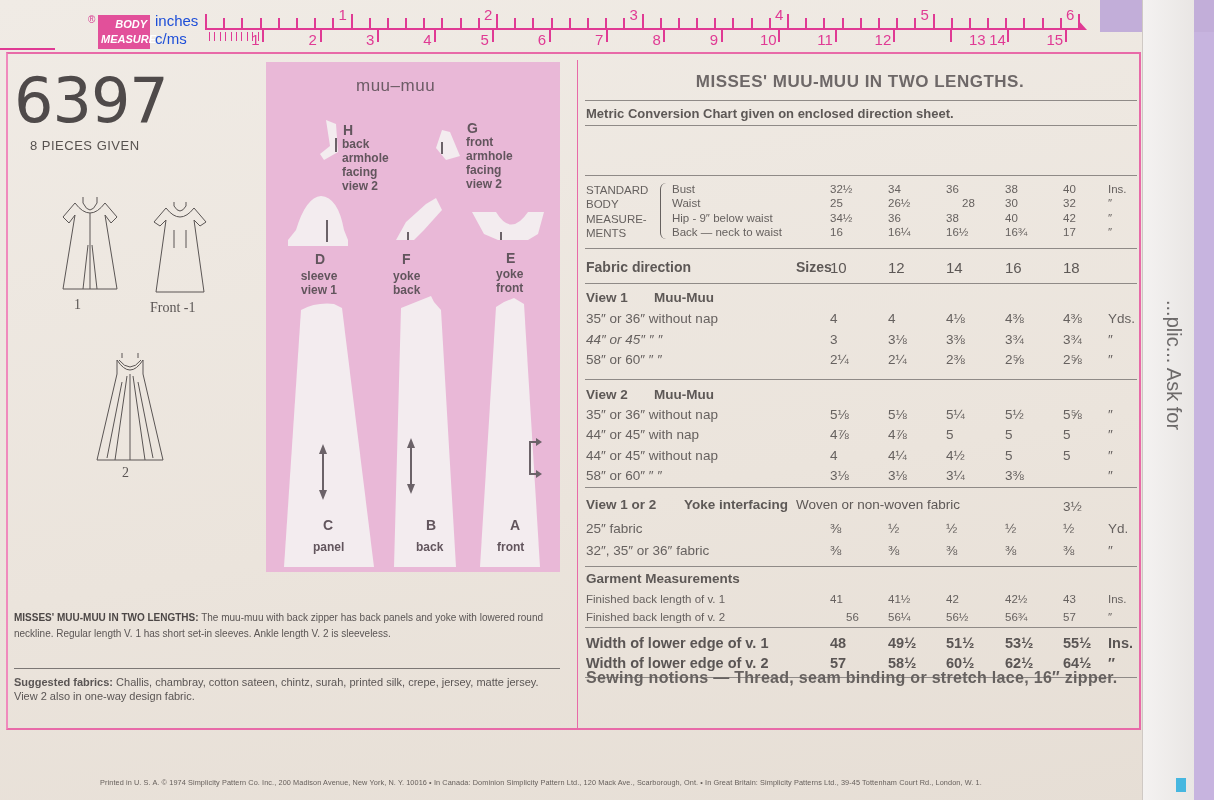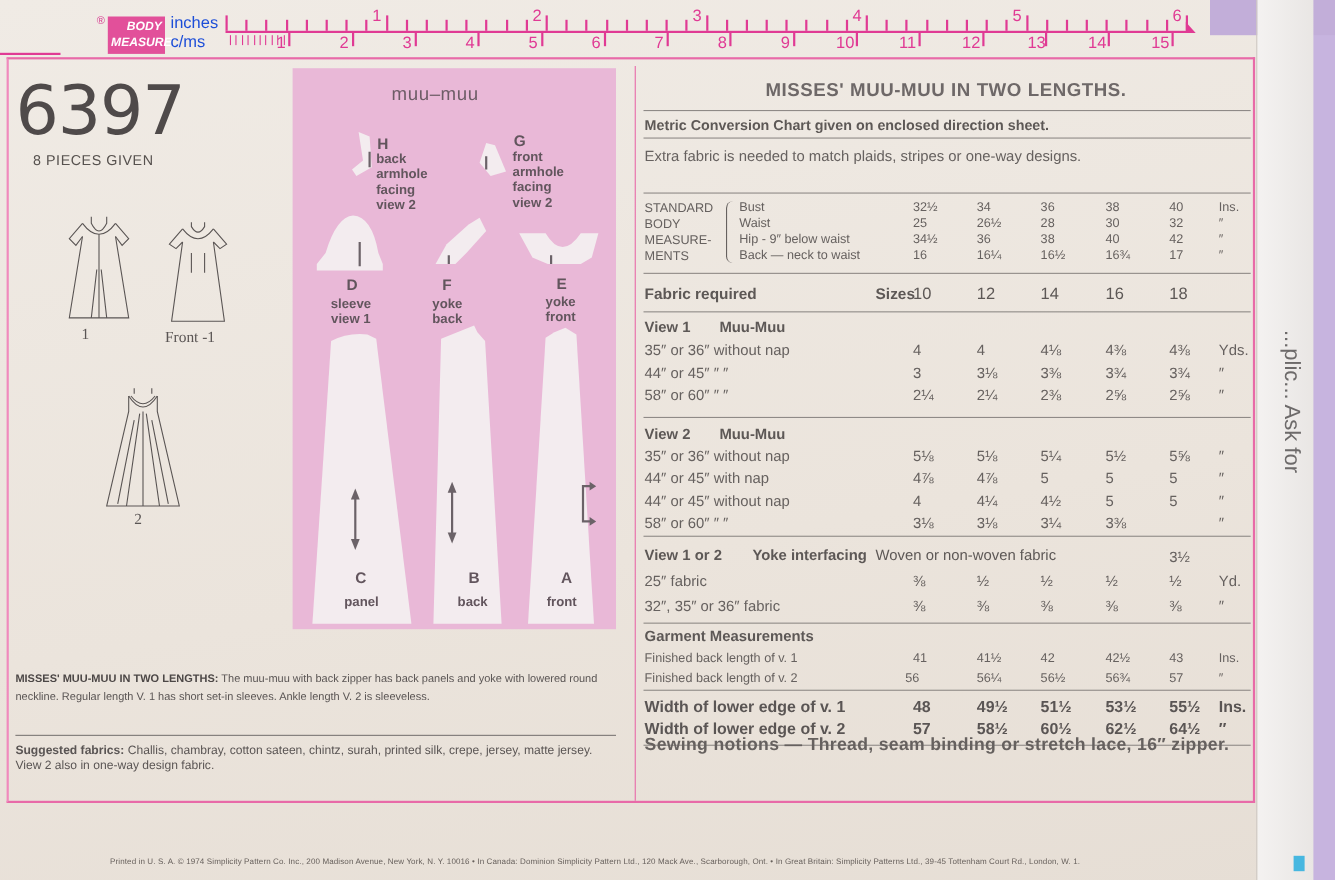--- a/index.html
+++ b/index.html
@@ -202,21 +202,21 @@
     <span class="lbl-cm" style="left: 582.4px;">8</span>
     <div class="tick tick-cm" style="left: 650.7px;"></div>
     <span class="lbl-cm" style="left: 639.7px;">9</span>
     <div class="tick tick-cm" style="left: 708px;"></div>
     <span class="lbl-cm" style="left: 690px;">10</span>
     <div class="tick tick-cm" style="left: 765.3px;"></div>
     <span class="lbl-cm" style="left: 747.3px;">11</span>
     <div class="tick tick-cm" style="left: 822.6px;"></div>
     <span class="lbl-cm" style="left: 804.6px;">12</span>
     <div class="tick tick-cm" style="left: 879.9px;"></div>
-    <span class="lbl-cm" style="left: 864px;">13</span>
+    <span class="lbl-cm" style="left: 899px;">13</span>
     <div class="tick tick-cm" style="left: 937.2px;"></div>
     <span class="lbl-cm" style="left: 919.2px;">14</span>
     <div class="tick tick-cm" style="left: 994.5px;"></div>
     <span class="lbl-cm" style="left: 976.5px;">15</span>
   </div>
 <div class="pink-rule"></div>
 
 <div class="frame"></div>
 <div class="vline"></div>
 
@@ -345,21 +345,20 @@
 <div class="desc-rule"></div>
 <div class="suggest">
   <b>Suggested fabrics:</b><span> Challis, chambray, cotton sateen, chintz, surah, printed silk, crepe, jersey, matte jersey. View 2 also in one-way design fabric.</span>
 </div>
 
 <div class="title">MISSES' MUU-MUU IN TWO LENGTHS.</div>
 <div class="hrule" style="top:100px"></div>
 <div class="metric">Metric Conversion Chart given on enclosed direction sheet.</div>
 <div class="hrule" style="top:125px"></div>
 <div class="extra">
-  <div>Extra fabric is needed to match plaids, stripes or one-way designs.</div>
 </div>
 <div class="hrule" style="top:175px"></div>
 
 <div class="std-left">
   <div>STANDARD</div>
   <div>BODY</div>
   <div>MEASURE-</div>
   <div>MENTS</div>
 </div>
 <div class="std-brace"></div>
@@ -371,21 +370,21 @@
       <span class="cell" style="left: 302px;">34</span>
       <span class="cell" style="left: 360px;">36</span>
       <span class="cell" style="left: 419px;">38</span>
       <span class="cell" style="left: 477px;">40</span>
       <span class="cell" style="left: 522px;">Ins.</span>
     </div>
     <div class="row small" style="top: 197.3px;">
       <span class="cell" style="left: 86px;">Waist</span>
       <span class="cell" style="left: 244px;">25</span>
       <span class="cell" style="left: 302px;">26½</span>
-      <span class="cell" style="left: 360px; text-align: right;">28</span>
+      <span class="cell" style="left: 376px; text-align: right;">28</span>
       <span class="cell" style="left: 419px;">30</span>
       <span class="cell" style="left: 477px;">32</span>
       <span class="cell" style="left: 522px;">″</span>
     </div>
     <div class="row small" style="top: 211.6px;">
       <span class="cell" style="left: 86px;">Hip - 9″ below waist</span>
       <span class="cell" style="left: 244px;">34½</span>
       <span class="cell" style="left: 302px;">36</span>
       <span class="cell" style="left: 360px;">38</span>
       <span class="cell" style="left: 419px;">40</span>
@@ -395,21 +394,21 @@
     <div class="row small" style="top: 225.9px;">
       <span class="cell" style="left: 86px;">Back — neck to waist</span>
       <span class="cell" style="left: 244px;">16</span>
       <span class="cell" style="left: 302px;">16¼</span>
       <span class="cell" style="left: 360px;">16½</span>
       <span class="cell" style="left: 419px;">16¾</span>
       <span class="cell" style="left: 477px;">17</span>
       <span class="cell" style="left: 522px;">″</span>
     </div>
     <div class="row bold" style="top: 259px; font-size: 14px;">
-      <span class="cell" style="left: 0px;">Fabric required</span>
+      <span class="cell" style="left: 0px;">Fabric direction</span>
       <span class="cell" style="left: 244px; font-weight: normal; font-size: 15px;">10</span>
       <span class="cell" style="left: 302px; font-weight: normal; font-size: 15px;">12</span>
       <span class="cell" style="left: 360px; font-weight: normal; font-size: 15px;">14</span>
       <span class="cell" style="left: 419px; font-weight: normal; font-size: 15px;">16</span>
       <span class="cell" style="left: 477px; font-weight: normal; font-size: 15px;">18</span>
       <span class="cell" style="left: 210px;">Sizes</span>
     </div>
     <div class="row bold" style="top: 290px;">
       <span class="cell" style="left: 0px;">View 1</span>
       <span class="cell" style="left: 68px;">Muu-Muu</span>
@@ -417,21 +416,21 @@
     <div class="row" style="top: 311px;">
       <span class="cell" style="left: 0px;">35″ or 36″ without nap</span>
       <span class="cell" style="left: 244px;">4</span>
       <span class="cell" style="left: 302px;">4</span>
       <span class="cell" style="left: 360px;">4⅛</span>
       <span class="cell" style="left: 419px;">4⅜</span>
       <span class="cell" style="left: 477px;">4⅜</span>
       <span class="cell" style="left: 522px;">Yds.</span>
     </div>
     <div class="row" style="top: 331.5px;">
-      <span class="cell" style="left: 0px;">44″ or 45″     ″     ″</span>
+      <span class="cell" style="left: 0px; font-style: italic;">44″ or 45″     ″     ″</span>
       <span class="cell" style="left: 244px;">3</span>
       <span class="cell" style="left: 302px;">3⅛</span>
       <span class="cell" style="left: 360px;">3⅜</span>
       <span class="cell" style="left: 419px;">3¾</span>
       <span class="cell" style="left: 477px;">3¾</span>
       <span class="cell" style="left: 522px;">″</span>
     </div>
     <div class="row" style="top: 352px;">
       <span class="cell" style="left: 0px;">58″ or 60″     ″     ″</span>
       <span class="cell" style="left: 244px;">2¼</span>
@@ -511,21 +510,21 @@
       <span class="cell" style="left: 0px;">Finished back length of v. 1</span>
       <span class="cell" style="left: 244px;">41</span>
       <span class="cell" style="left: 302px;">41½</span>
       <span class="cell" style="left: 360px;">42</span>
       <span class="cell" style="left: 419px;">42½</span>
       <span class="cell" style="left: 477px;">43</span>
       <span class="cell" style="left: 522px;">Ins.</span>
     </div>
     <div class="row small" style="top: 611px;">
       <span class="cell" style="left: 0px;">Finished back length of v. 2</span>
-      <span class="cell" style="left: 237px;">56</span>
+      <span class="cell" style="left: 260px;">56</span>
       <span class="cell" style="left: 302px;">56¼</span>
       <span class="cell" style="left: 360px;">56½</span>
       <span class="cell" style="left: 419px;">56¾</span>
       <span class="cell" style="left: 477px;">57</span>
       <span class="cell" style="left: 522px;">″</span>
     </div>
     <div class="row big" style="top: 635px;">
       <span class="cell" style="left: 0px;">Width of lower edge of v. 1</span>
       <span class="cell" style="left: 244px;">48</span>
       <span class="cell" style="left: 302px;">49½</span>

